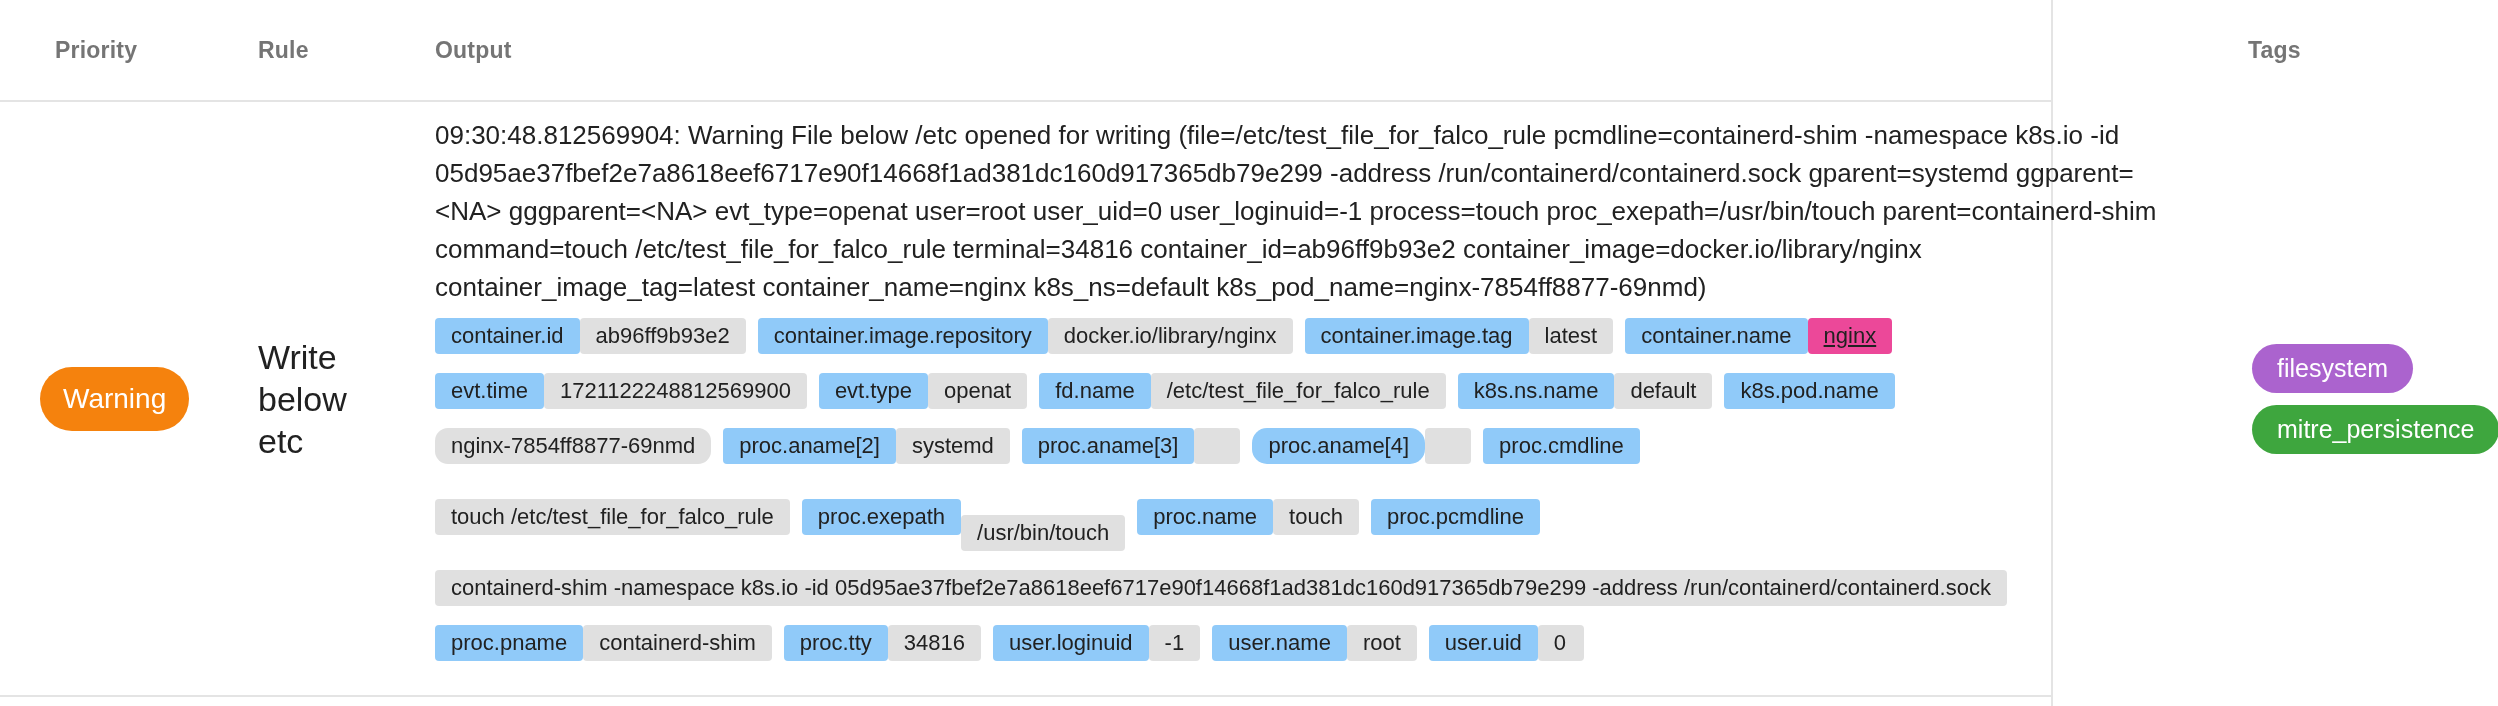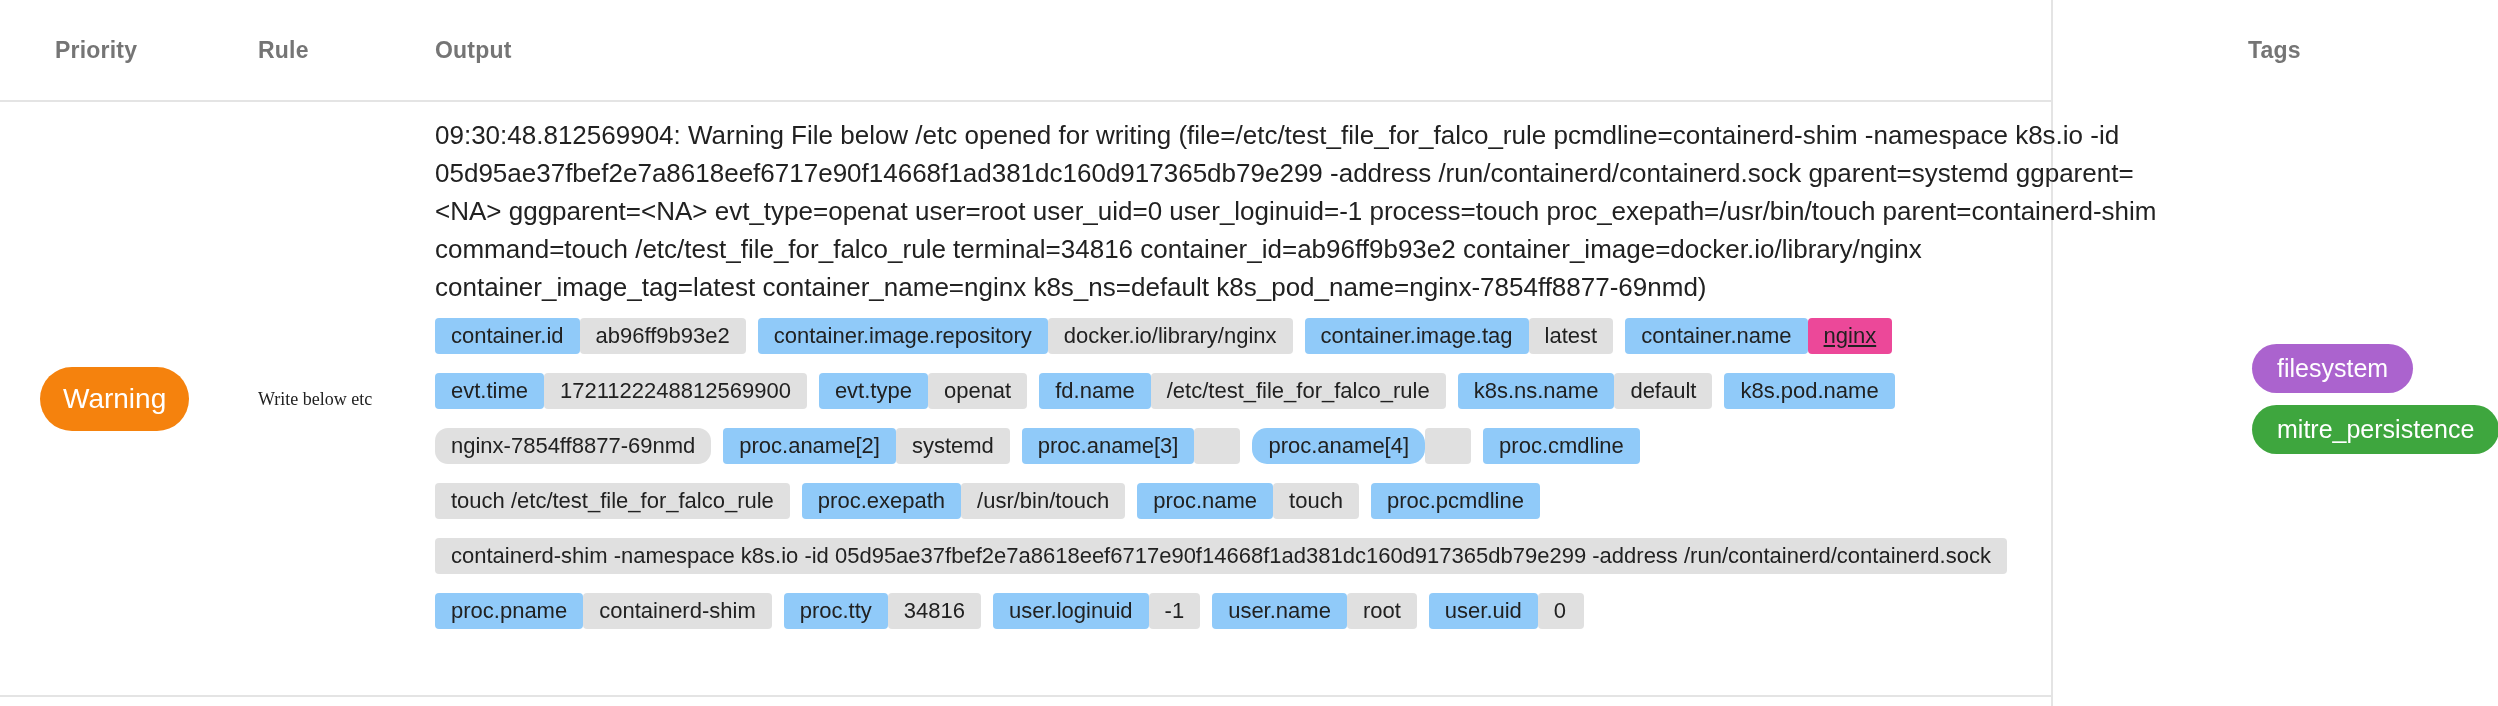--- a/index.html
+++ b/index.html
@@ -32,21 +32,21 @@
   }
   .cell-priority { display: flex; align-items: center; }
   .priority-badge {
     margin-left: 40px;
     color: #ffffff; font-size: 28px;
     height: 64px; padding: 0 23px;
     display: inline-flex; align-items: center;
     border-radius: 32px; white-space: nowrap;
   }
   .cell-rule { display: flex; align-items: center; }
-  .rule-text { font-size: 18px; line-height: 42px; max-width: 120px; font-family: Liberation Serif, serif; }
+  .rule-text { font-size: 34px; line-height: 42px; max-width: 120px; }
   .cell-output { padding-top: 14px; }
   .output-text {
     font-size: 26px; line-height: 38px;
     max-width: 1728px; overflow-wrap: break-word;
   }
   .chip-rows { margin-top: 12px; }
   .chip-row { display: flex; align-items: center; margin-bottom: 19px; }
   .chip {
     height: 36px; min-width: 46px;
     display: inline-flex; align-items: center;
@@ -117,21 +117,21 @@
             <span class="chip value" style="background: rgb(224, 224, 224);">systemd</span>
             <span class="chip key" style="background: rgb(144, 202, 249);">proc.aname[3]</span>
             <span class="chip value" style="background: rgb(224, 224, 224);"></span>
             <span class="chip key" style="background: rgb(144, 202, 249); border-radius: 15px;">proc.aname[4]</span>
             <span class="chip value" style="background: rgb(224, 224, 224);"></span>
             <span class="chip key" style="background: rgb(144, 202, 249);">proc.cmdline</span>
           </div>
           <div class="chip-row">
             <span class="chip value" style="background: rgb(224, 224, 224);">touch /etc/test_file_for_falco_rule</span>
             <span class="chip key" style="background: rgb(144, 202, 249);">proc.exepath</span>
-            <span class="chip value" style="background: rgb(224, 224, 224);">/usr/bin/touch</span>
+            <span class="chip value" style="background: rgb(224, 224, 224); margin-top: 32px;">/usr/bin/touch</span>
             <span class="chip key" style="background: rgb(144, 202, 249);">proc.name</span>
             <span class="chip value" style="background: rgb(224, 224, 224);">touch</span>
             <span class="chip key" style="background: rgb(144, 202, 249);">proc.pcmdline</span>
           </div>
           <div class="chip-row">
             <span class="chip value" style="background: rgb(224, 224, 224);">containerd-shim -namespace k8s.io -id 05d95ae37fbef2e7a8618eef6717e90f14668f1ad381dc160d917365db79e299 -address /run/containerd/containerd.sock</span>
           </div>
           <div class="chip-row">
             <span class="chip key" style="background: rgb(144, 202, 249);">proc.pname</span>
             <span class="chip value" style="background: rgb(224, 224, 224);">containerd-shim</span>

